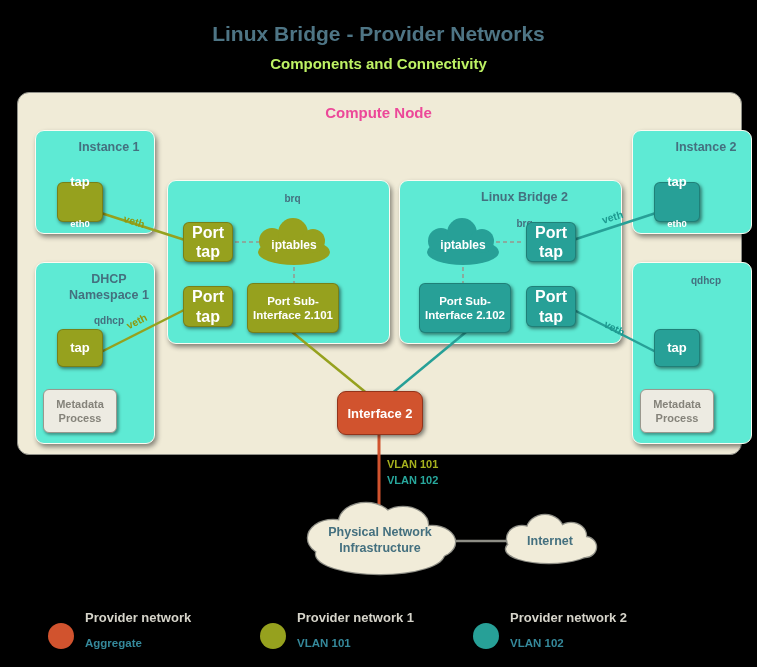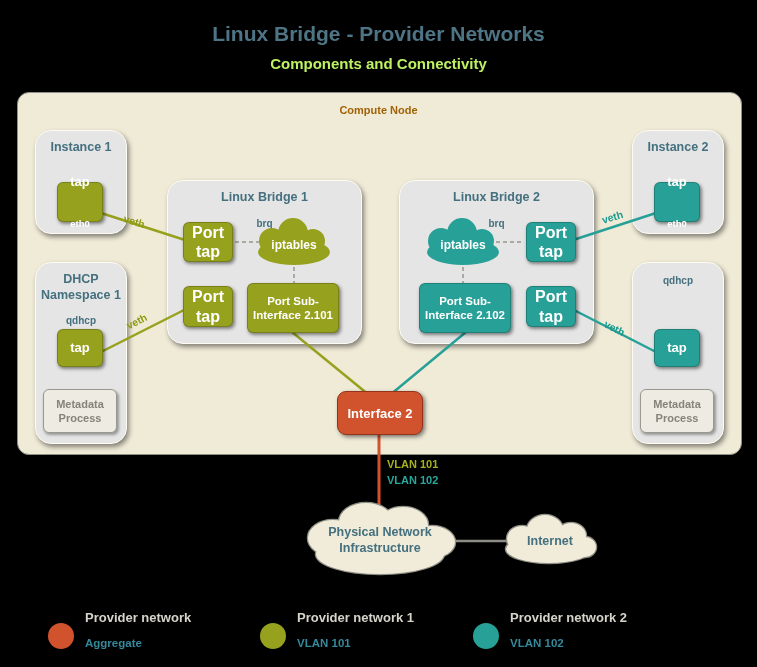--- a/index.html
+++ b/index.html
@@ -7,24 +7,24 @@
     position:relative; width:757px; height:667px; background:#000;
     font-family:"Liberation Sans", sans-serif; overflow:hidden;
   }
   .abs { position:absolute; }
   .z1 { z-index:1; } .z3 { z-index:3; } .z4 { z-index:4; }
 
   .title    { left:0; right:0; top:22px; text-align:center; font-size:21px; font-weight:bold; color:#4e7585; }
   .subtitle { left:0; right:0; top:55px; text-align:center; font-size:15px; font-weight:bold; color:#bef264; }
 
   .compute  { background:#f0ebd7; border:1.5px solid #8f8f88; border-radius:12px; }
-  .compute-label { text-align:center; font-size:11px; font-weight:bold; color:#a16207; }
-
-  .panel { background:#e5e5e5; border:1.5px solid #fdfbf2; border-radius:16px;
-           box-shadow:2px 3px 5px rgba(0,0,0,0.45); }
+  .compute-label { text-align:center; font-size:15px; font-weight:bold; color:#ec4899; }
+
+  .panel { background:#5eead4; border:1.5px solid #fdfbf2; border-radius:9px;
+           box-shadow:2px 3px 5px rgba(0,0,0,0.45);padding-left:28px; }
   .heading { color:#44707f; font-weight:bold; font-size:12.5px; text-align:center; line-height:1.25; padding:9px 4px 0 4px; }
   .process { color:#44707f; font-weight:bold; font-size:10px; text-align:center; margin-top:12px; }
 
   .node { border-radius:6px; color:#fff; font-weight:bold; text-align:center;
           display:flex; flex-direction:column; align-items:center; justify-content:center;
           box-shadow:1.5px 2px 3.5px rgba(0,0,0,0.45); border:1px solid rgba(0,0,0,0.2); box-sizing:border-box;gap:28px; }
   .olive { background:#96a11e; }
   .teal  { background:#27a097; }
   .tap-main { font-size:13px; line-height:1.1; }
   .tap-sub  { font-size:9.5px; }
@@ -71,21 +71,20 @@
   <div class="abs panel z1" style="left:35px;top:130px;width:90px;height:102px">
     <div class="heading">Instance 1</div>
   </div>
 
   <div class="abs panel z1" style="left:35px;top:262px;width:90px;height:180px">
     <div class="heading">DHCP Namespace 1</div>
     <div class="process">qdhcp</div>
   </div>
 
   <div class="abs panel z1" style="left:167px;top:180px;width:193px;height:162px">
-    <div class="heading">Linux Bridge 1</div>
     <div class="process">brq</div>
   </div>
 
   <div class="abs panel z1" style="left:399px;top:180px;width:193px;height:162px">
     <div class="heading">Linux Bridge 2</div>
     <div class="process">brq</div>
   </div>
 
   <div class="abs panel z1" style="left:632px;top:130px;width:90px;height:102px">
     <div class="heading">Instance 2</div>

